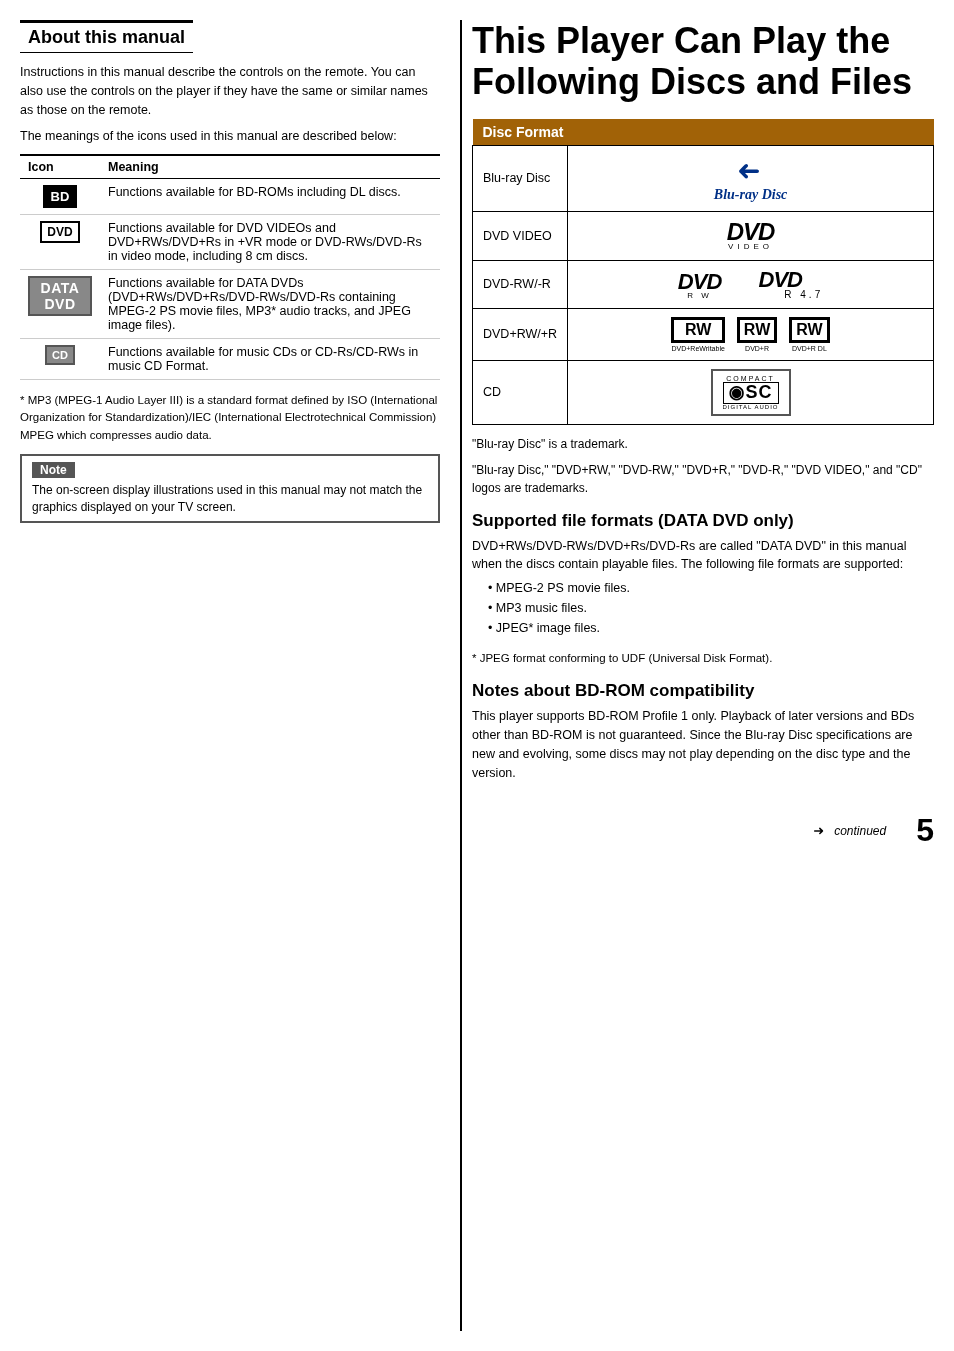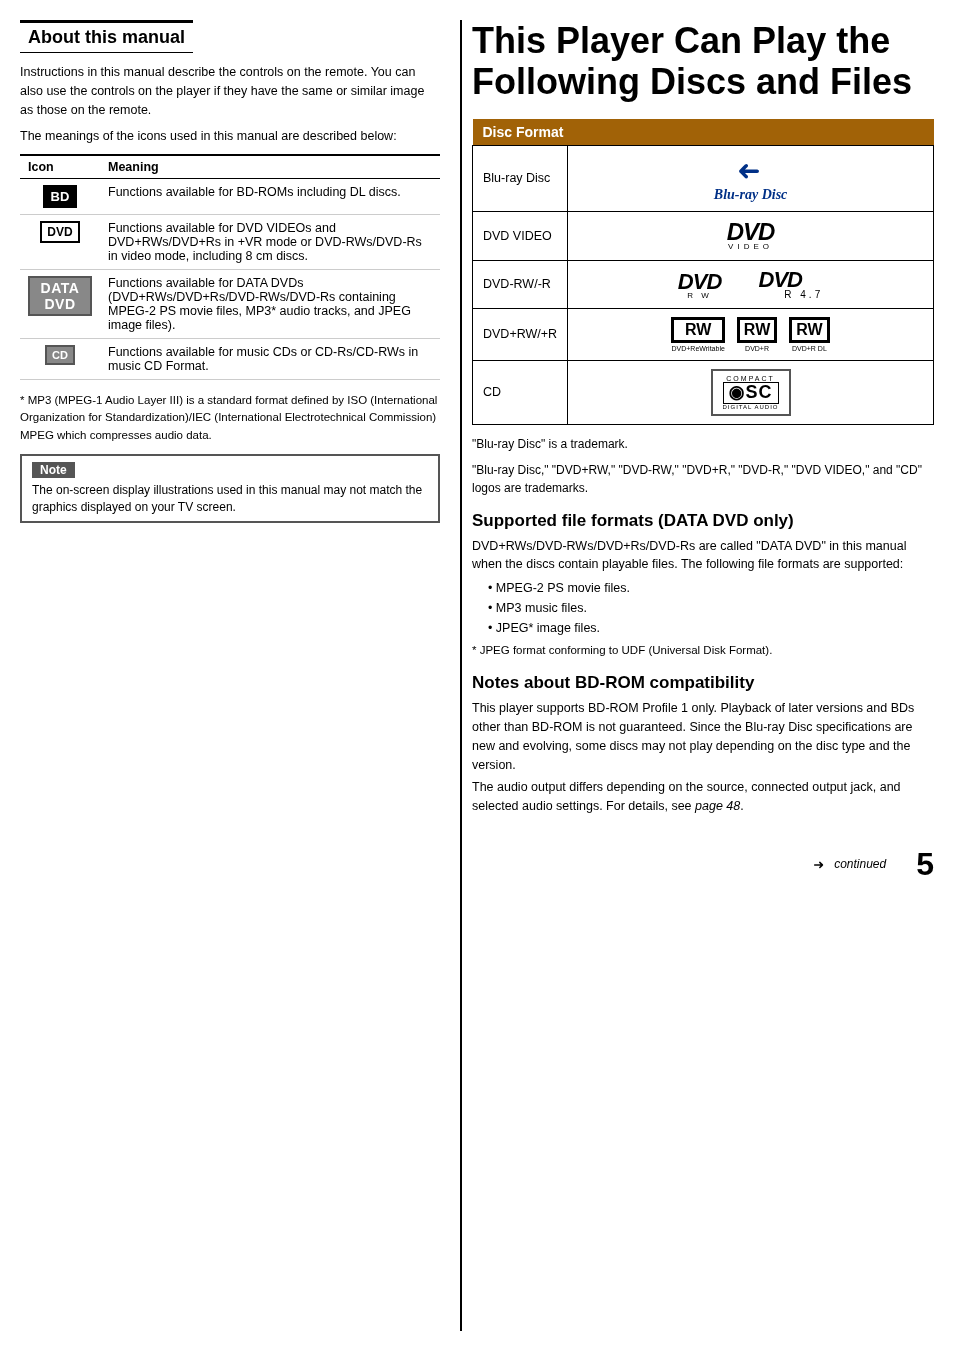--- a/index.html
+++ b/index.html
@@ -213,21 +213,21 @@
 </head>
 <body>
 
 <div class="page-wrapper">
   <div class="page">
 
     <div class="left-col">
       <div class="section-title">About this manual</div>
 
       <p class="intro-text">
-        Instructions in this manual describe the controls on the remote. You can also use the controls on the player if they have the same or similar image as those on the remote.
+        Instructions in this manual describe the controls on the remote. You can also use the controls on the player if they have the same or similar names as those on the remote.
       </p>
       <p class="intro-text">
         The meanings of the icons used in this manual are described below:
       </p>
 
       <table class="icon-table">
         <thead>
           <tr>
             <th>Icon</th>
             <th>Meaning</th>
@@ -359,28 +359,25 @@
 
       <h2 class="subsection-title">Supported file formats (DATA DVD only)</h2>
       <p class="body-text">
         DVD+RWs/DVD-RWs/DVD+Rs/DVD-Rs are called "DATA DVD" in this manual when the discs contain playable files. The following file formats are supported:
       </p>
       <ul class="bullet-list">
         <li>MPEG-2 PS movie files.</li>
         <li>MP3 music files.</li>
         <li>JPEG* image files.</li>
       </ul>
-      <p class="body-text" style="font-size:11.5px; margin-top:4px;">* JPEG format conforming to UDF (Universal Disk Format).</p>
+      <p class="body-text" style="font-size:11.5px; margin-top:12px;">* JPEG format conforming to UDF (Universal Disk Format).</p>
 
       <h2 class="subsection-title">Notes about BD-ROM compatibility</h2>
       <p class="body-text">
         This player supports BD-ROM Profile 1 only. Playback of later versions and BDs other than BD-ROM is not guaranteed. Since the Blu-ray Disc specifications are new and evolving, some discs may not play depending on the disc type and the version.
-      </p>
-      <p class="body-text">
-        The audio output differs depending on the source, connected output jack, and selected audio settings. For details, see <em>page 48</em>.
       </p>
 
       <div class="bottom-row">
         <span style="font-size:13px;">➜</span>
         <span style="font-size:12px; font-style:italic;">continued</span>
         <span style="font-size:32px; font-weight:bold; margin-left:20px;">5</span>
       </div>
 
     </div>
   </div>

